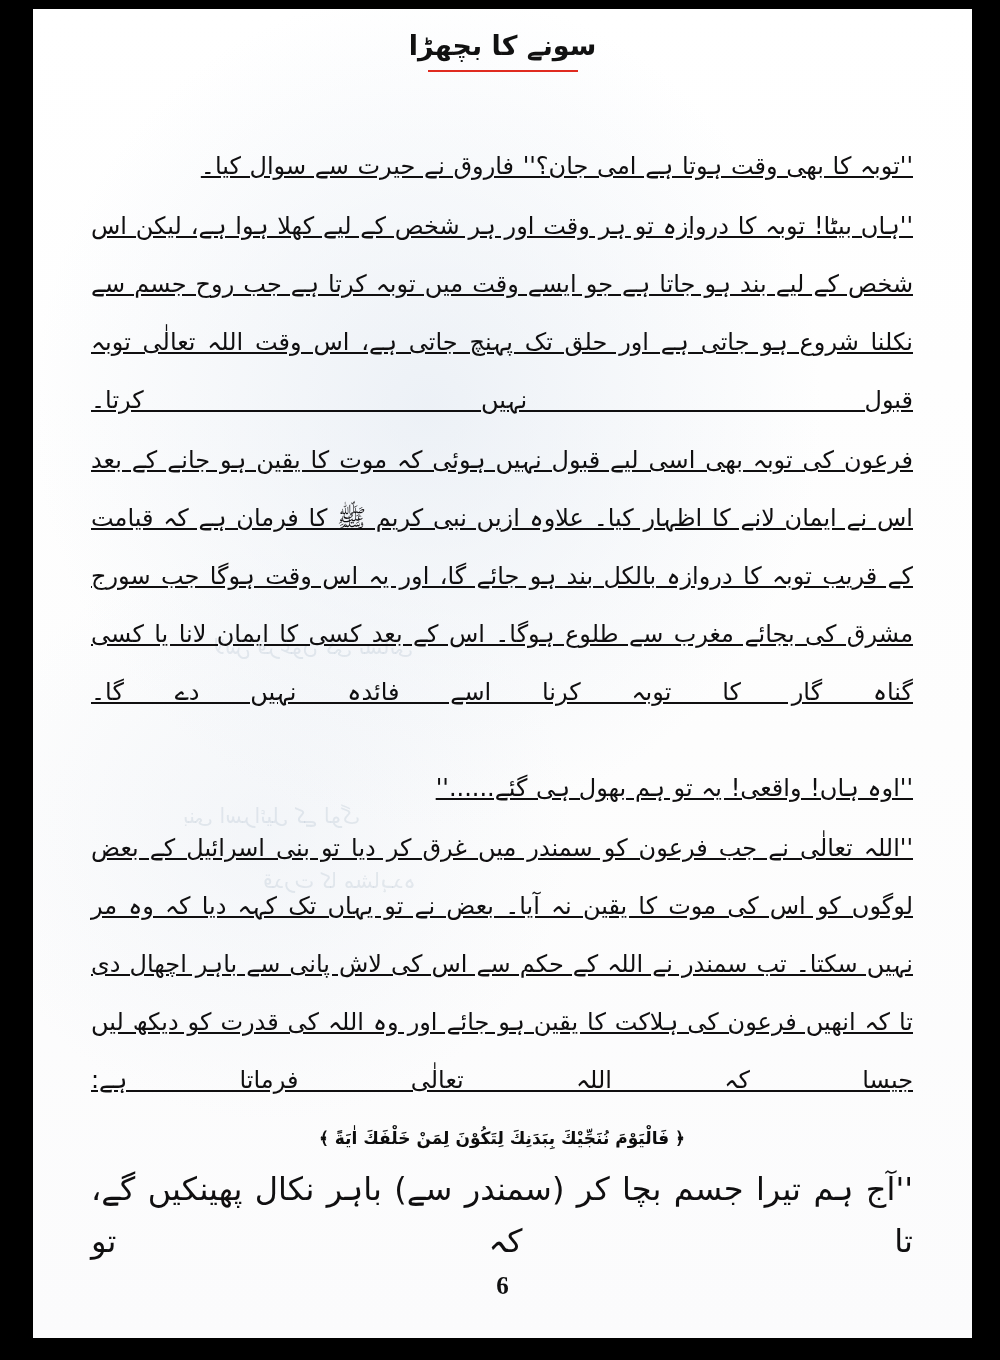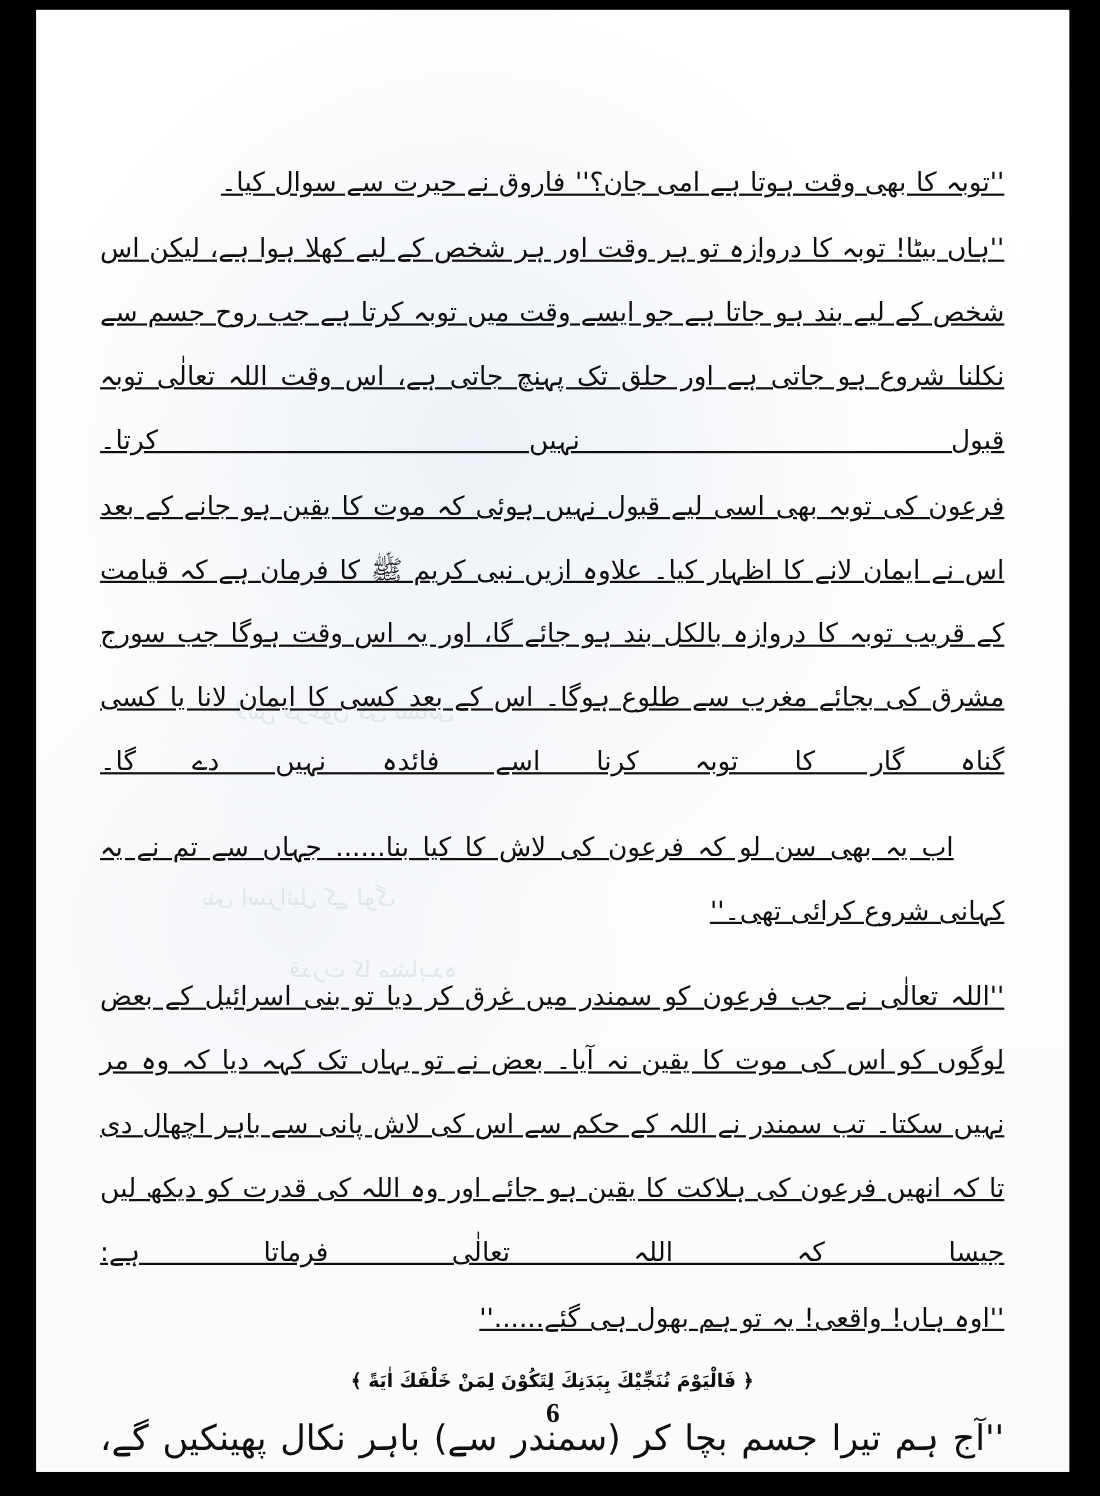--- a/index.html
+++ b/index.html
@@ -145,42 +145,45 @@
   .bleed-a { left: 180px; top: 626px; }
   .bleed-b { left: 150px; top: 795px; }
   .bleed-c { left: 230px; top: 860px; }
 </style>
 </head>
 <body>
 
 <div class="scan-frame">
   <div class="page">
 
+    <div class="page-header">
+      <div class="header-title">سونے کا بچھڑا</div>
+      <div class="header-rule"></div>
+    </div>
 
     <div class="bleed bleed-a">لاش فرعون کی نشانی</div>
     <div class="bleed bleed-b">بنی اسرائیل کے لوگ</div>
     <div class="bleed bleed-c">قدرت کا مشاہدہ</div>
 
     <div class="content">
 
       <p class="para last-right">''توبہ کا بھی وقت ہوتا ہے امی جان؟'' فاروق نے حیرت سے سوال کیا۔</p>
 
       <p class="para">''ہاں بیٹا! توبہ کا دروازہ تو ہر وقت اور ہر شخص کے لیے کھلا ہوا ہے، لیکن اس شخص کے لیے بند ہو جاتا ہے جو ایسے وقت میں توبہ کرتا ہے جب روح جسم سے نکلنا شروع ہو جاتی ہے اور حلق تک پہنچ جاتی ہے، اس وقت اللہ تعالٰی توبہ قبول نہیں کرتا۔</p>
 
       <p class="para">فرعون کی توبہ بھی اسی لیے قبول نہیں ہوئی کہ موت کا یقین ہو جانے کے بعد اس نے ایمان لانے کا اظہار کیا۔ علاوہ ازیں نبی کریم ﷺ کا فرمان ہے کہ قیامت کے قریب توبہ کا دروازہ بالکل بند ہو جائے گا، اور یہ اس وقت ہوگا جب سورج مشرق کی بجائے مغرب سے طلوع ہوگا۔ اس کے بعد کسی کا ایمان لانا یا کسی گناہ گار کا توبہ کرنا اسے فائدہ نہیں دے گا۔</p>
 
       <div class="gap-sm"></div>
 
-      <p class="para indent last-right">اب یہ بھی سن لو کہ فرعون کی لاش کا کیا بنا...... جہاں سے تم نے یہ کہانی شروع کرائی تھی۔''</p>
 
       <div class="gap-sm"></div>
 
+      <p class="para last-right">''اوہ ہاں! واقعی! یہ تو ہم بھول ہی گئے......''</p>
+
       <p class="para">''اللہ تعالٰی نے جب فرعون کو سمندر میں غرق کر دیا تو بنی اسرائیل کے بعض لوگوں کو اس کی موت کا یقین نہ آیا۔ بعض نے تو یہاں تک کہہ دیا کہ وہ مر نہیں سکتا۔ تب سمندر نے اللہ کے حکم سے اس کی لاش پانی سے باہر اچھال دی تا کہ انھیں فرعون کی ہلاکت کا یقین ہو جائے اور وہ اللہ کی قدرت کو دیکھ لیں جیسا کہ اللہ تعالٰی فرماتا ہے:</p>
-
-      <p class="para last-right">''اوہ ہاں! واقعی! یہ تو ہم بھول ہی گئے......''</p>
 
       <div class="verse">﴿ فَالْيَوْمَ نُنَجِّيْكَ بِبَدَنِكَ لِتَكُوْنَ لِمَنْ خَلْفَكَ اٰيَةً ﴾</div>
 
       <p class="translation last-right">''آج ہم تیرا جسم بچا کر (سمندر سے) باہر نکال پھینکیں گے، تا کہ تو</p>
 
     </div>
 
     <div class="folio">6</div>
 
   </div>

